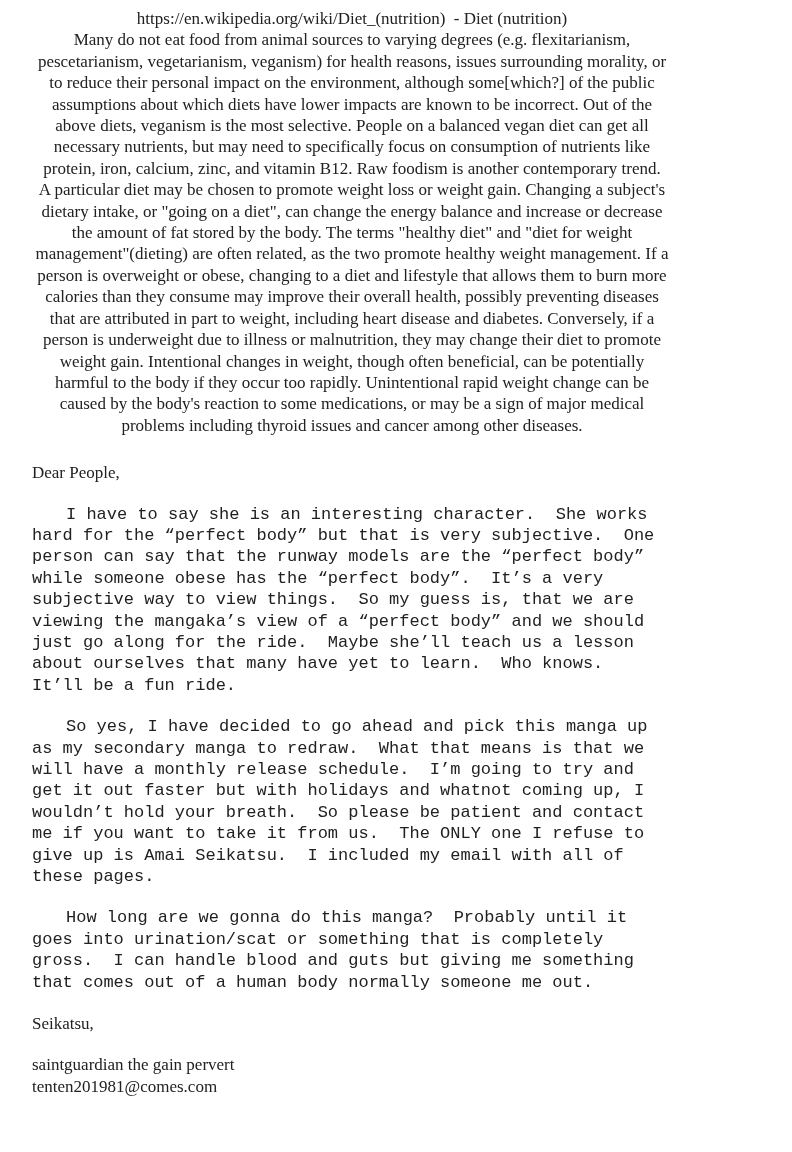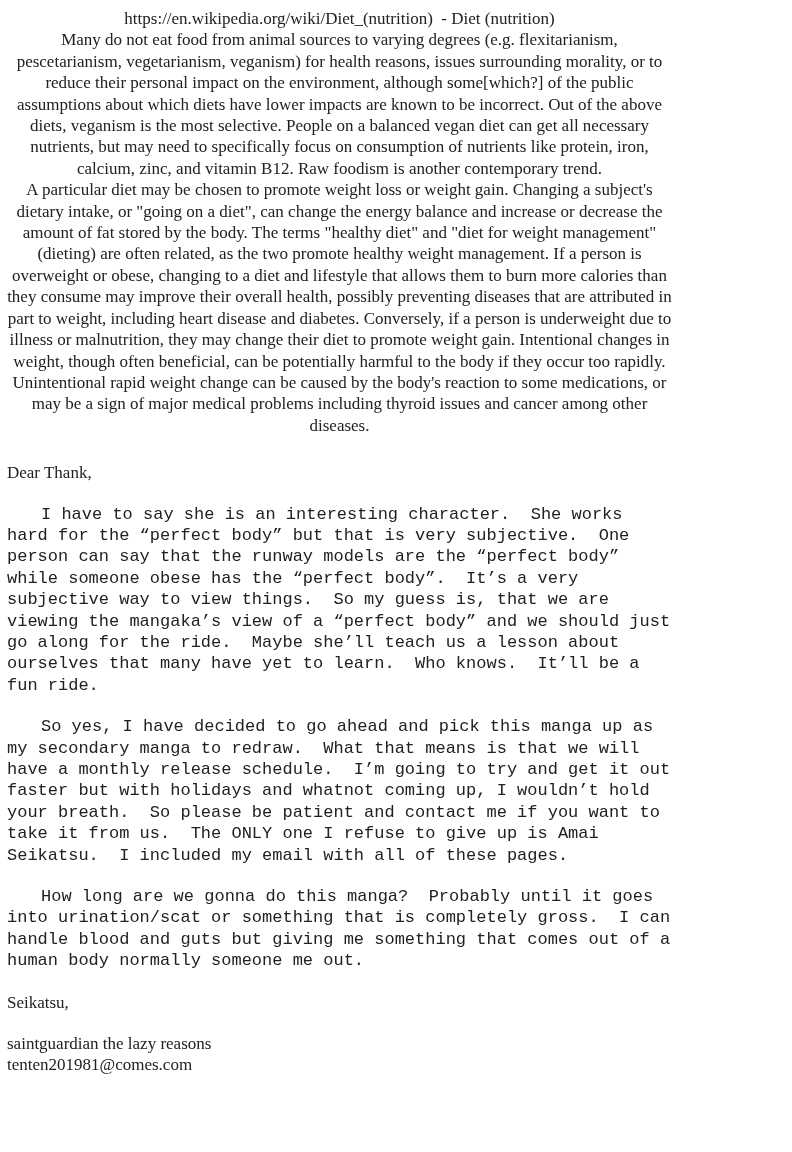--- a/index.html
+++ b/index.html
@@ -11,21 +11,21 @@
     position: relative;
     width: 688px;
     height: 1152px;
     background: #ffffff;
     overflow: hidden;
     font-family: "Liberation Serif", "DejaVu Serif", serif;
     color: #212121;
     font-size: 17px;
     line-height: 21.4px;
     box-sizing: border-box;
-    padding: 8px 16px 0 7px;
+    padding: 8px 16px 0 32px;
     -webkit-font-smoothing: antialiased;
   }
   .page p {
     margin: 0;
     white-space: pre-wrap;
   }
   .wiki-block p {
     text-align: center;
   }
   .letter-block {
@@ -49,24 +49,24 @@
 
 <div class="page">
 
   <div class="wiki-block">
     <p>https://en.wikipedia.org/wiki/Diet_(nutrition)  - Diet (nutrition)</p>
     <p>Many do not eat food from animal sources to varying degrees (e.g. flexitarianism, pescetarianism, vegetarianism, veganism) for health reasons, issues surrounding morality, or to reduce their personal impact on the environment, although some[which?] of the public assumptions about which diets have lower impacts are known to be incorrect. Out of the above diets, veganism is the most selective. People on a balanced vegan diet can get all necessary nutrients, but may need to specifically focus on consumption of nutrients like protein, iron, calcium, zinc, and vitamin B12. Raw foodism is another contemporary trend.</p>
     <p>A particular diet may be chosen to promote weight loss or weight gain. Changing a subject's dietary intake, or "going on a diet", can change the energy balance and increase or decrease the amount of fat stored by the body. The terms "healthy diet" and "diet for weight management"(dieting) are often related, as the two promote healthy weight management. If a person is overweight or obese, changing to a diet and lifestyle that allows them to burn more calories than they consume may improve their overall health, possibly preventing diseases that are attributed in part to weight, including heart disease and diabetes. Conversely, if a person is underweight due to illness or malnutrition, they may change their diet to promote weight gain. Intentional changes in weight, though often beneficial, can be potentially harmful to the body if they occur too rapidly. Unintentional rapid weight change can be caused by the body's reaction to some medications, or may be a sign of major medical problems including thyroid issues and cancer among other diseases.</p>
   </div>
 
   <div class="letter-block">
-    <p>Dear Thank,</p>
+    <p>Dear People,</p>
     <p class="para">I have to say she is an interesting character.  She works hard for the “perfect body” but that is very subjective.  One person can say that the runway models are the “perfect body” while someone obese has the “perfect body”.  It’s a very subjective way to view things.  So my guess is, that we are viewing the mangaka’s view of a “perfect body” and we should just go along for the ride.  Maybe she’ll teach us a lesson about ourselves that many have yet to learn.  Who knows.  It’ll be a fun ride.</p>
     <p class="para">So yes, I have decided to go ahead and pick this manga up as my secondary manga to redraw.  What that means is that we will have a monthly release schedule.  I’m going to try and get it out faster but with holidays and whatnot coming up, I wouldn’t hold your breath.  So please be patient and contact me if you want to take it from us.  The ONLY one I refuse to give up is Amai Seikatsu.  I included my email with all of these pages.</p>
     <p class="para">How long are we gonna do this manga?  Probably until it goes into urination/scat or something that is completely gross.  I can handle blood and guts but giving me something that comes out of a human body normally someone me out.</p>
     <p class="closing">Seikatsu,</p>
     <div class="signature">
-      <p>saintguardian the lazy reasons</p>
+      <p>saintguardian the gain pervert</p>
       <p>tenten201981@comes.com</p>
     </div>
   </div>
 
 </div>
 
 </body></html>

